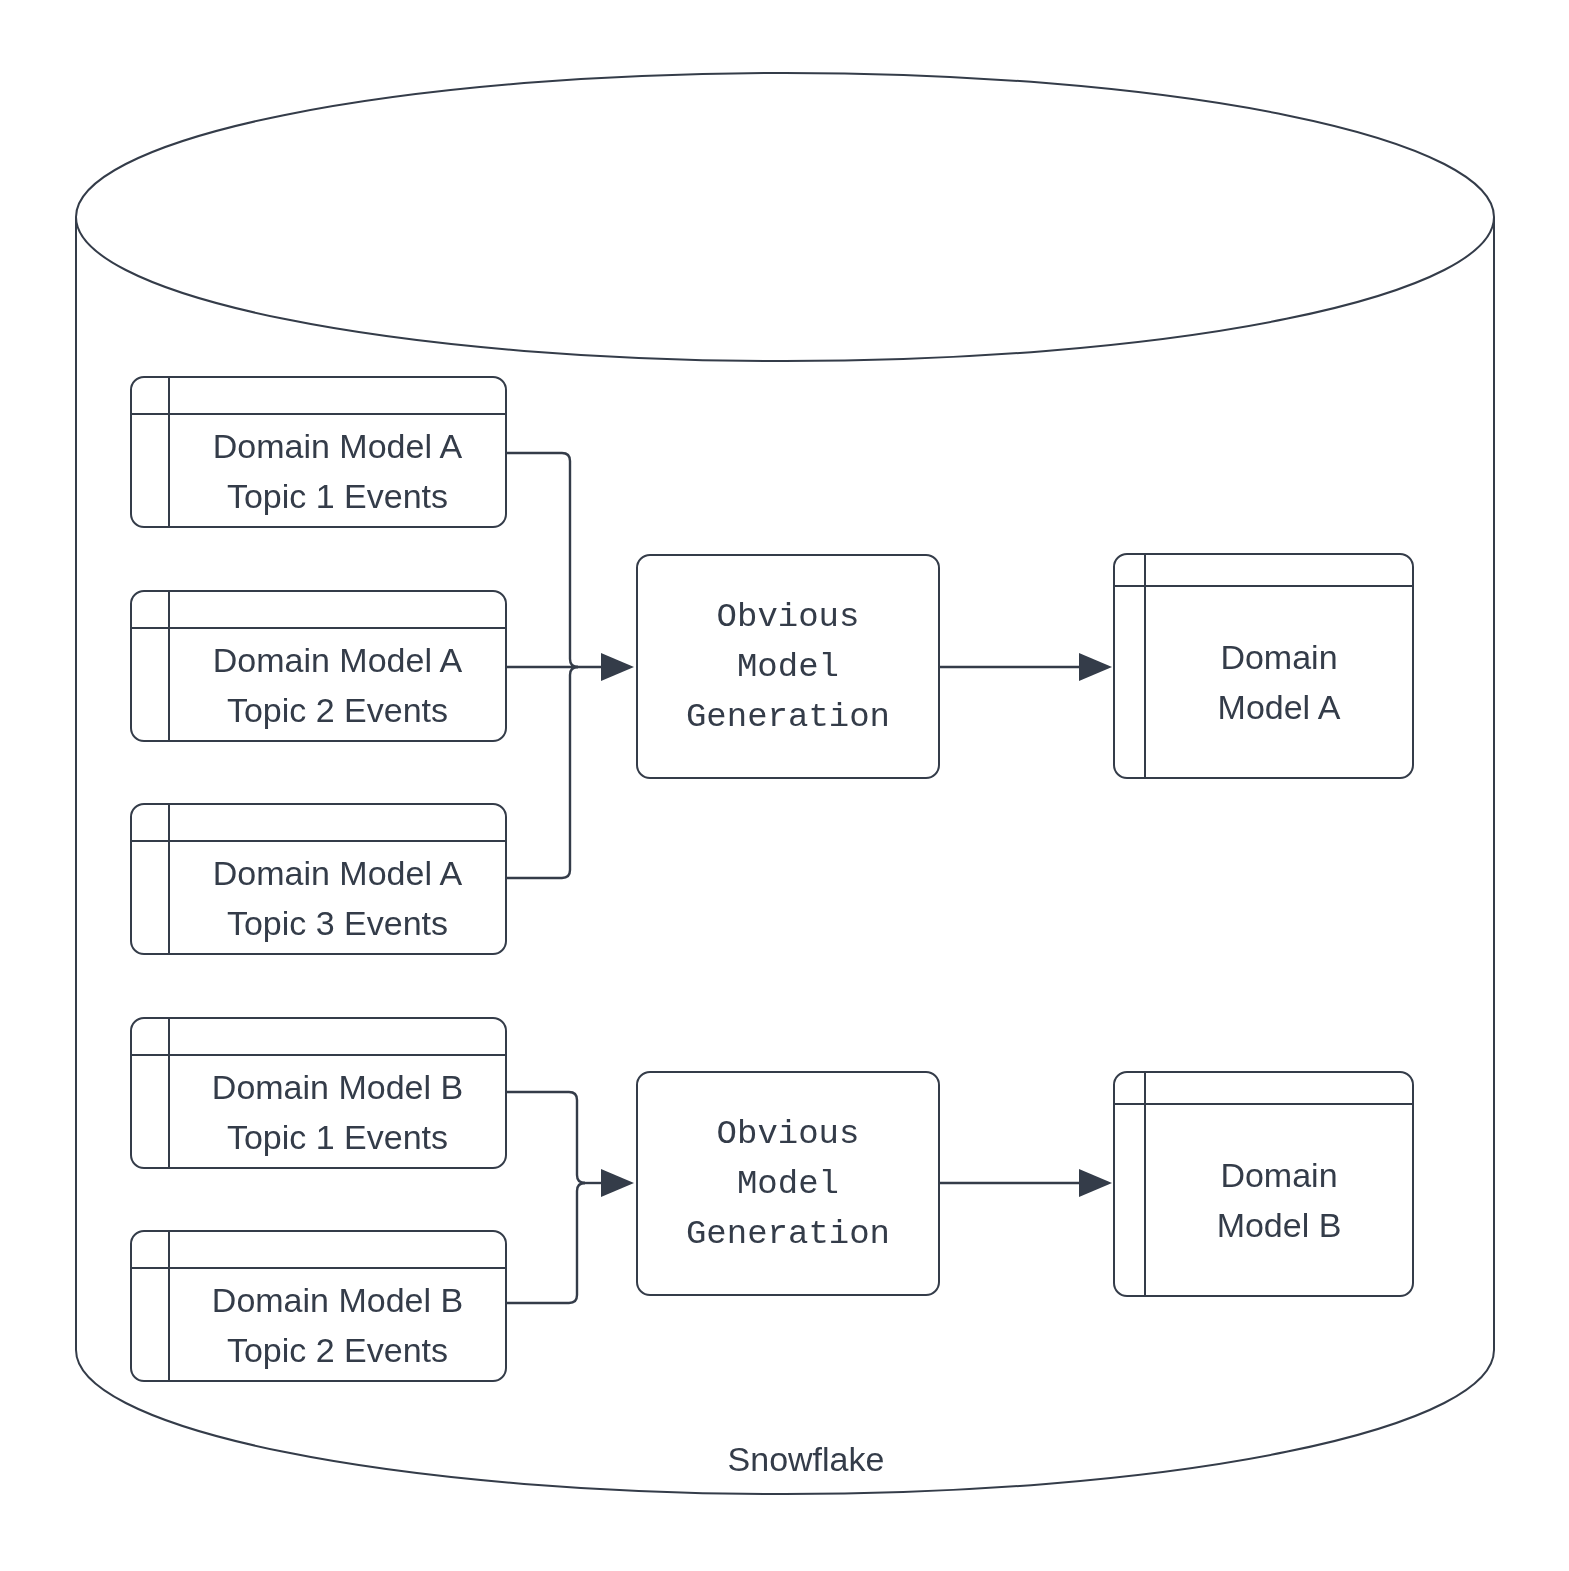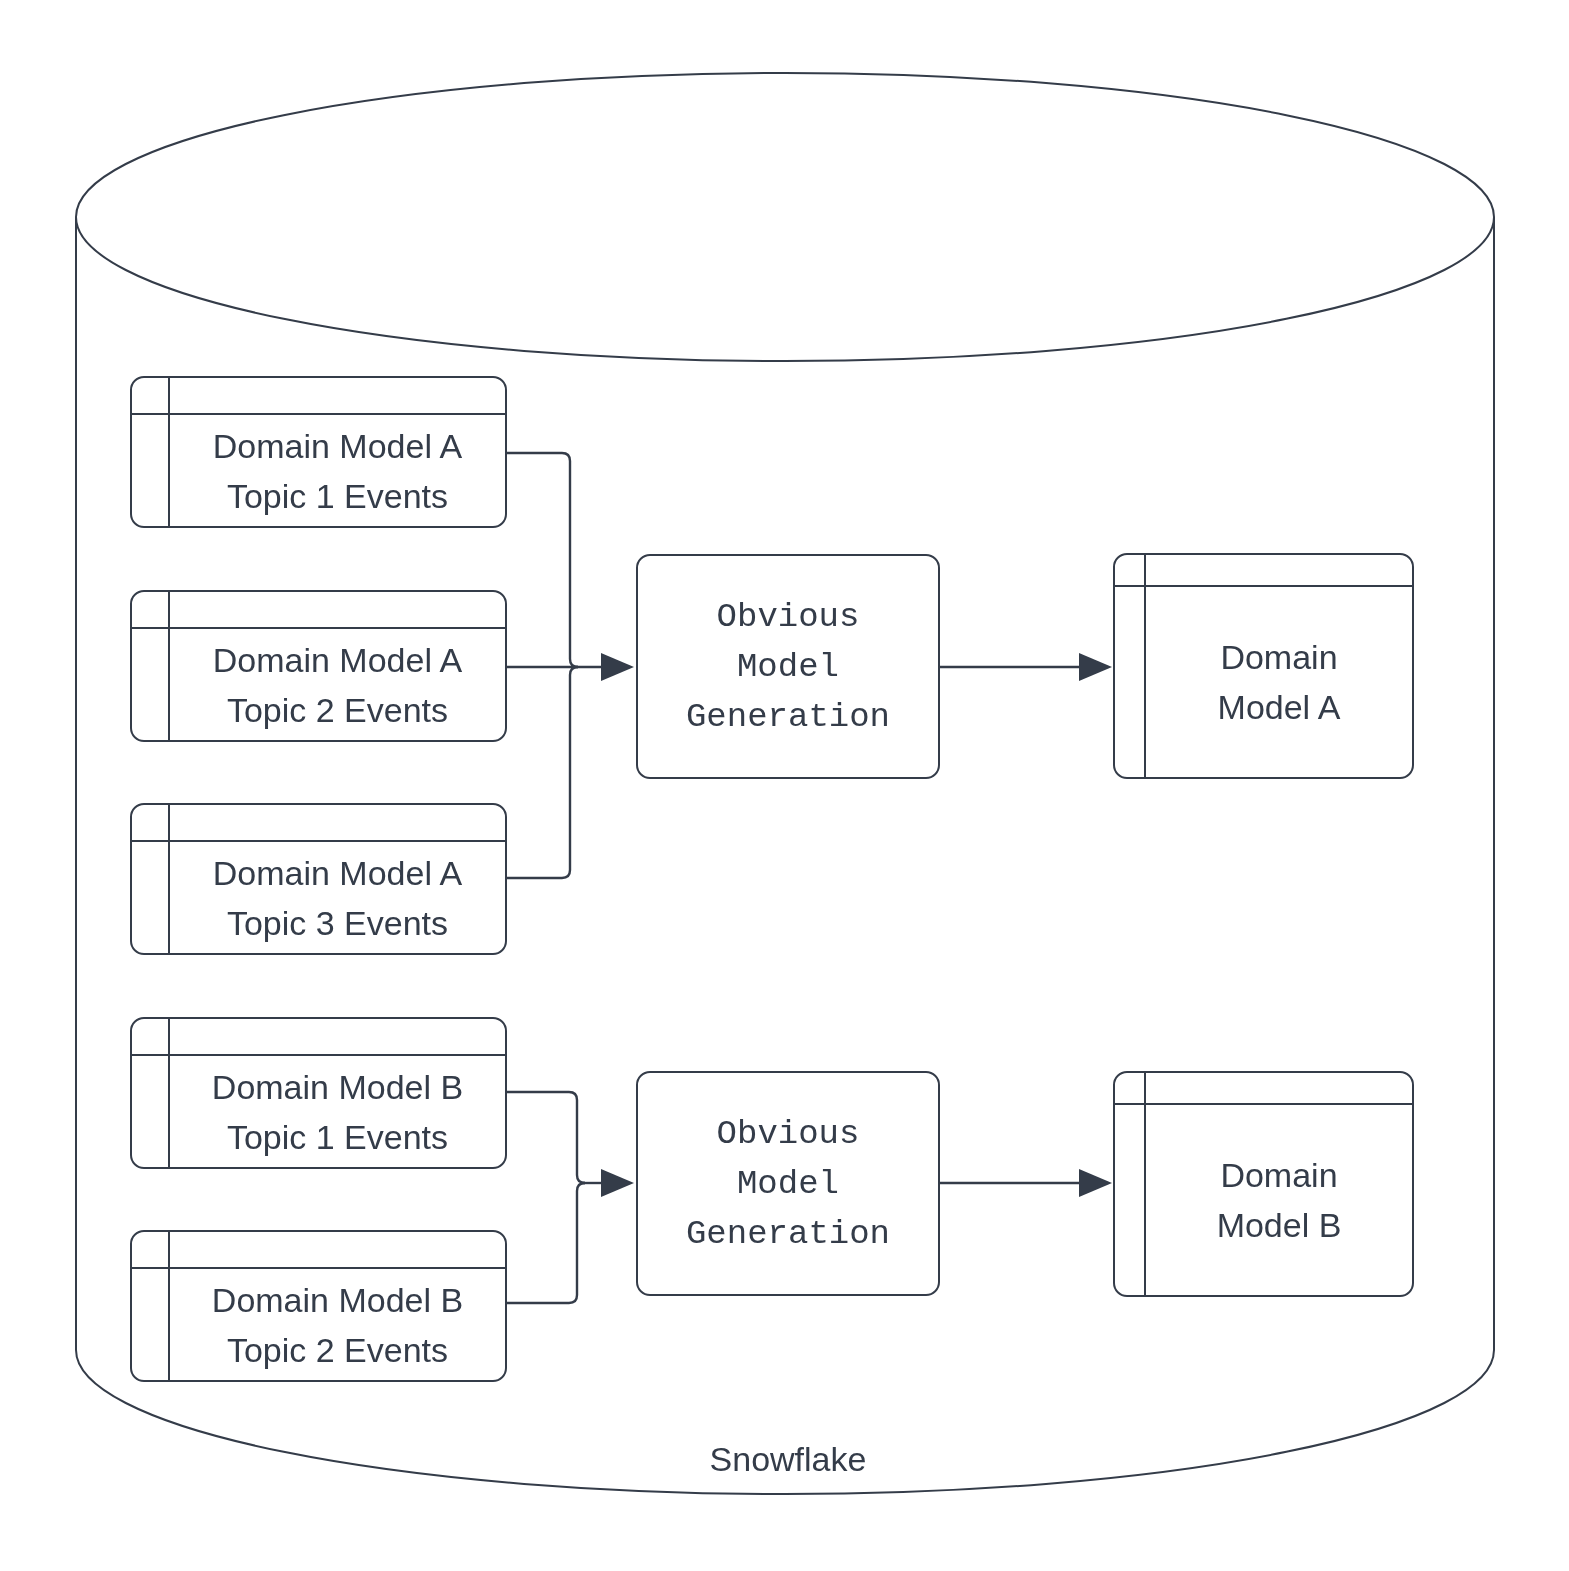--- a/index.html
+++ b/index.html
@@ -53,21 +53,21 @@
   .topic-node .label { left: 38px; top: 37px; right: 0; bottom: 0; }
 
   .output-node .vline { left: 29px; }
   .output-node .hline { top: 30px; }
   .output-node .label { left: 31px; top: 32px; right: 0; bottom: 0; border-radius: 11px; }
 
   .process-node .label { left: 0; top: 0; right: 0; bottom: 0; font-family: Liberation Mono, monospace; }
 
   .container-label {
     position: absolute;
-    left: 588px; top: 1433px;
+    left: 606px; top: 1433px;
     width: 400px; height: 52px;
     display: flex;
     align-items: center;
     justify-content: center;
     font-size: 34px;
     color: #343c49;
   }
 </style>
 </head>
 <body>

